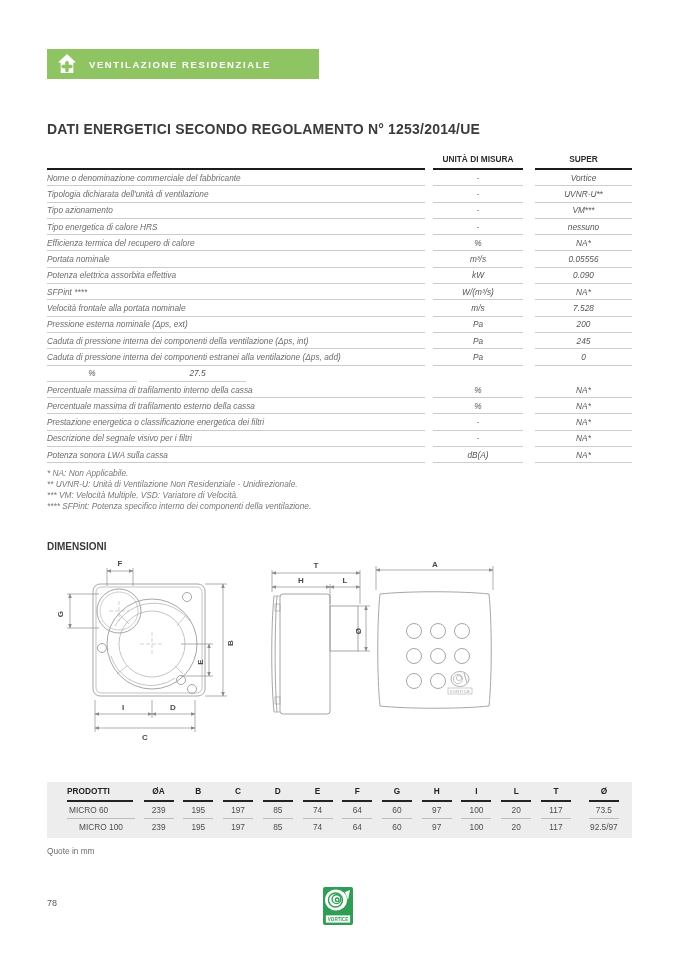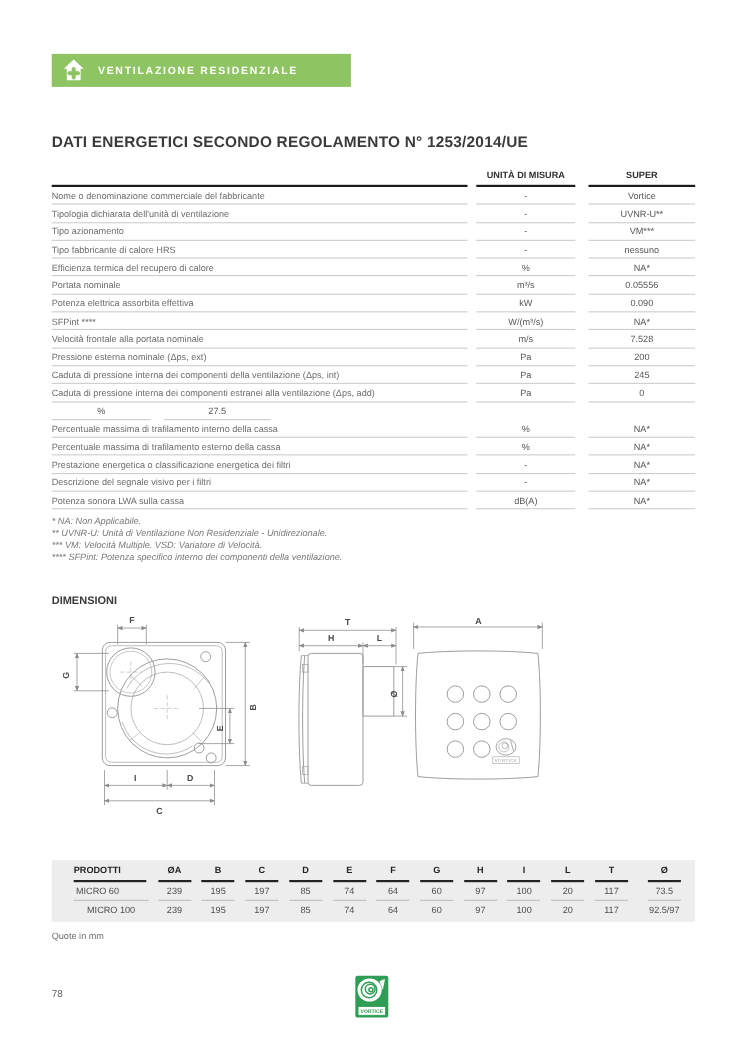--- a/index.html
+++ b/index.html
@@ -19,21 +19,21 @@
   
   .etable{position:absolute;left:47px;top:150px;width:585px;}
   .erow,.ehead{display:flex;align-items:stretch;}
   .c-label{width:378px;margin-right:8px;}
   .c-unit{width:90px;margin-right:12px;text-align:center;}
   .c-val{width:97px;text-align:center;}
   .ehead{height:20px;font-weight:bold;color:#2e2e30;font-size:8.3px;}
   .ehead>div{border-bottom:2px solid #1c1c1e;display:flex;align-items:flex-end;
              justify-content:center;padding-bottom:4px;}
   .ehead>.c-label{justify-content:flex-start;}
-  .erow{height:16.3px;font-size:8.3px;}
+  .erow{height:16.3px;font-size:8.3px;font-style:italic;}
   .erow>div{border-bottom:1px solid #cccccc;display:flex;align-items:center;}
   .erow .c-label{color:#6b6c6e;justify-content:flex-start;}
   .erow .c-unit,.erow .c-val{color:#55565a;justify-content:center;}
 
   
   .fnotes{position:absolute;left:47px;top:468px;font-size:8.3px;font-style:italic;
           color:#77787a;line-height:11px;}
 
   
   .dtitle{position:absolute;left:47px;top:541px;font-size:10px;font-weight:bold;color:#3a3a3c;}
@@ -106,21 +106,21 @@
           <div class="c-label">Tipologia dichiarata dell'unità di ventilazione</div>
           <div class="c-unit">-</div>
           <div class="c-val">UVNR-U**</div>
         </div>
         <div class="erow">
           <div class="c-label">Tipo azionamento</div>
           <div class="c-unit">-</div>
           <div class="c-val">VM***</div>
         </div>
         <div class="erow">
-          <div class="c-label">Tipo fabbricante di calore HRS</div>
+          <div class="c-label">Tipo energetica di calore HRS</div>
           <div class="c-unit">-</div>
           <div class="c-val">nessuno</div>
         </div>
         <div class="erow">
           <div class="c-label">Efficienza termica del recupero di calore</div>
           <div class="c-unit">%</div>
           <div class="c-val">NA*</div>
         </div>
         <div class="erow">
           <div class="c-label">Portata nominale</div>

